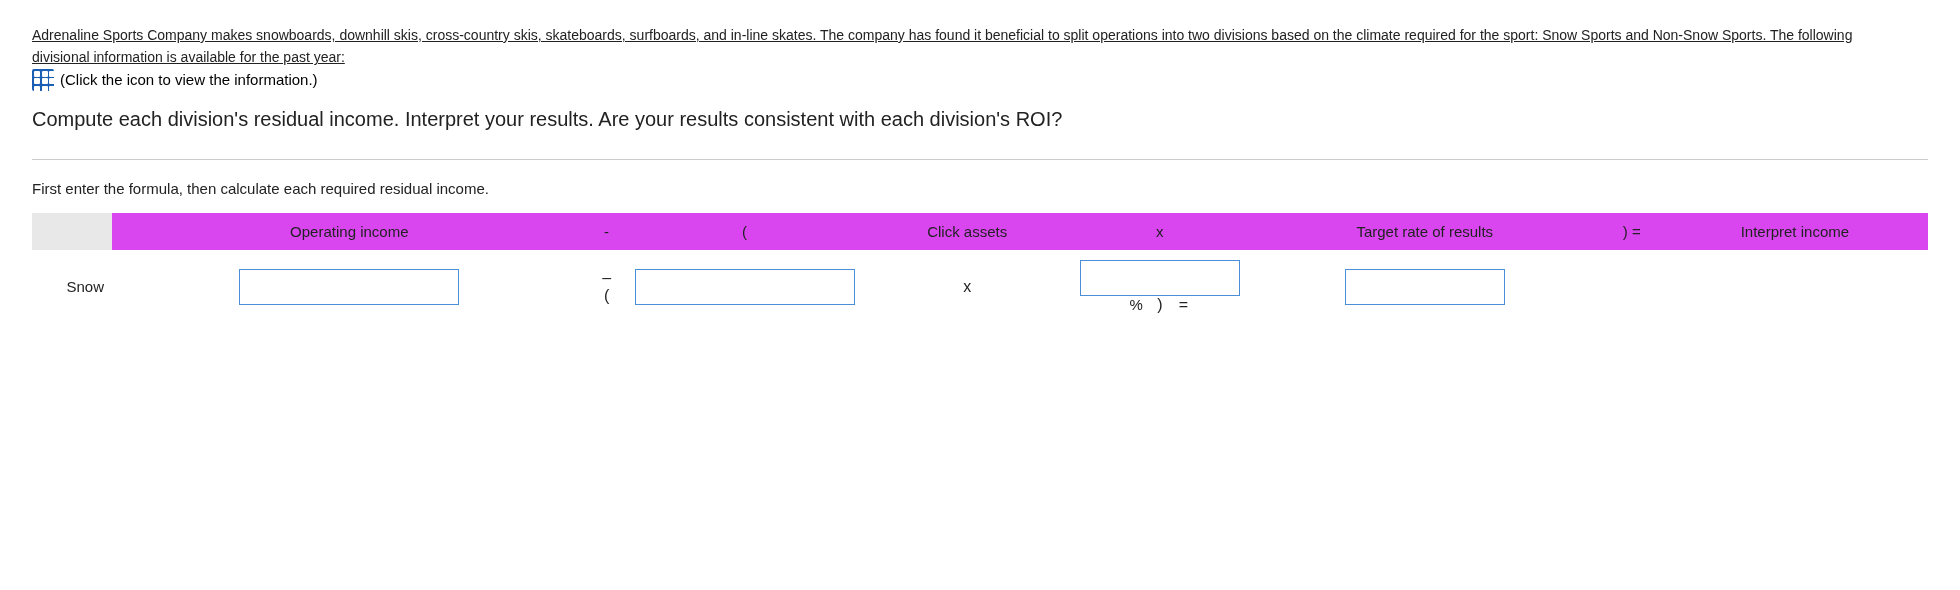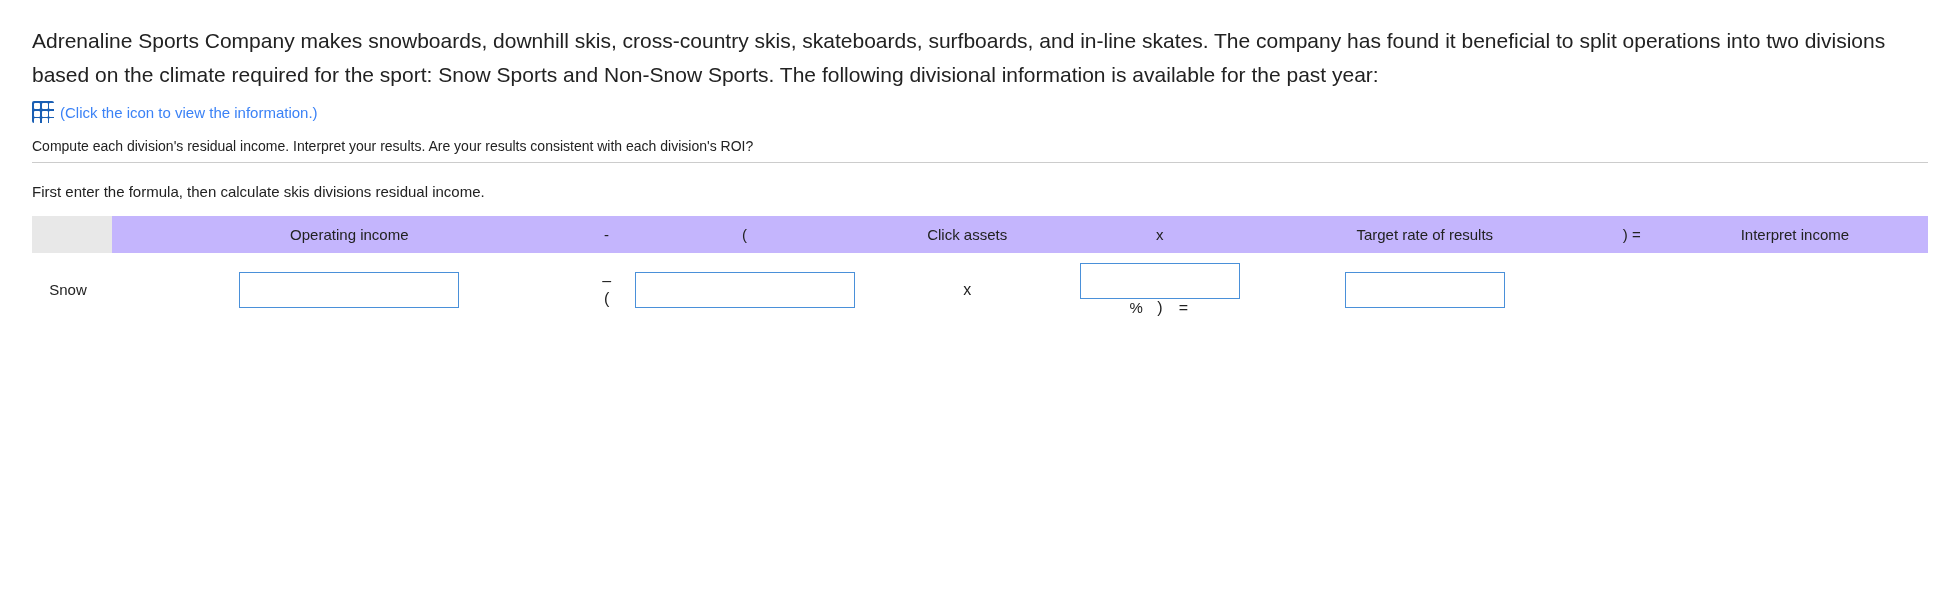--- a/index.html
+++ b/index.html
@@ -12,24 +12,24 @@
       font-family: Arial, sans-serif;
       font-size: 15px;
       color: #222;
       background: #fff;
       width: 1960px;
       min-height: 590px;
       padding: 24px 32px;
     }
 
     .intro-text {
-      font-size: 21px;
+      font-size: 14px;
       line-height: 1.6;
       max-width: 1880px;
-      margin-bottom: 10px;
+      text-decoration: underline;
     }
 
     .click-icon-row {
       display: flex;
       align-items: center;
       gap: 6px;
       margin-bottom: 12px;
     }
 
     .grid-icon {
@@ -43,70 +43,70 @@
       width: 22px;
       height: 22px;
     }
 
     .grid-icon-cell {
       background: #fff;
       border-radius: 1px;
     }
 
     .click-text {
-      color: #3b82f6;
+      color: #000000;
       font-size: 15px;
       text-align: right;
     }
 
     .question-text {
-      font-size: 14px;
+      font-size: 20px;
       line-height: 1.6;
-      margin-bottom: 4px;
+      margin-bottom: 24px;
       max-width: 1880px;
     }
 
     .divider {
       border: none;
       border-top: 1px solid #ccc;
       margin-bottom: 20px;
     }
 
     .formula-instruction {
       font-size: 15px;
       margin-bottom: 16px;
     }
 
     .formula-table {
       width: 100%;
       border-collapse: collapse;
     }
 
     .header-row td {
-      background: #c4b5fd;
+      background: #d946ef;
       padding: 10px 12px;
       font-size: 15px;
       text-align: center;
       border: none;
     }
 
     .header-row td.label-cell {
       background: #e8e8e8;
       width: 80px;
     }
 
     .data-row td {
       padding: 10px 8px;
       vertical-align: middle;
       text-align: center;
       background: #fff;
     }
 
     .data-row td.row-label {
-      text-align: center;
+      text-align: right;
       padding-left: 0;
       font-size: 15px;
       font-weight: normal;
       width: 80px;
     }
 
     .formula-input {
       border: 1.5px solid #4a90d9;
       outline: none;
       padding: 4px 6px;
@@ -159,21 +159,21 @@
     <div class="grid-icon-cell"></div>
     <div class="grid-icon-cell"></div>
   </div>
   <span class="click-text">(Click the icon to view the information.)</span>
 </div>
 
 <p class="question-text">Compute each division's residual income. Interpret your results. Are your results consistent with each division's ROI?</p>
 
 <hr class="divider">
 
-<p class="formula-instruction">First enter the formula, then calculate skis divisions residual income.</p>
+<p class="formula-instruction">First enter the formula, then calculate each required residual income.</p>
 
 <table class="formula-table">
   <thead>
     <tr class="header-row">
       <td class="label-cell"></td>
       <td>Operating income</td>
       <td style="width:40px;">-</td>
       <td style="width:20px;">(</td>
       <td>Click assets</td>
       <td style="width:30px;">x</td>

